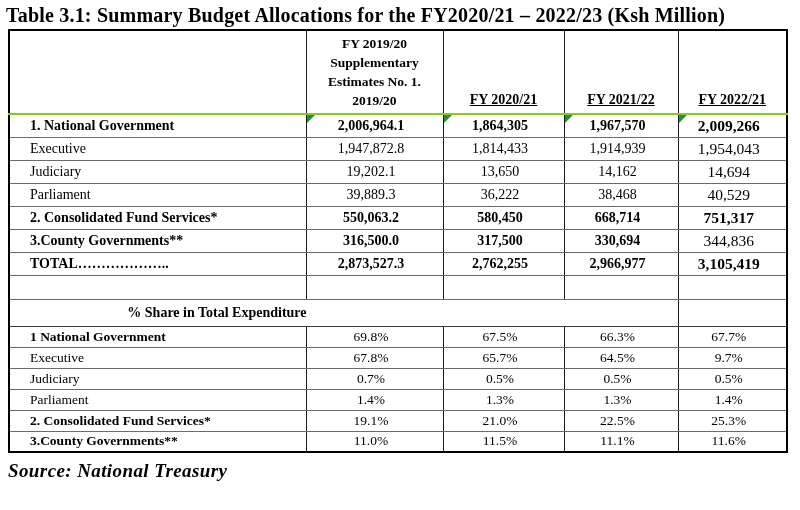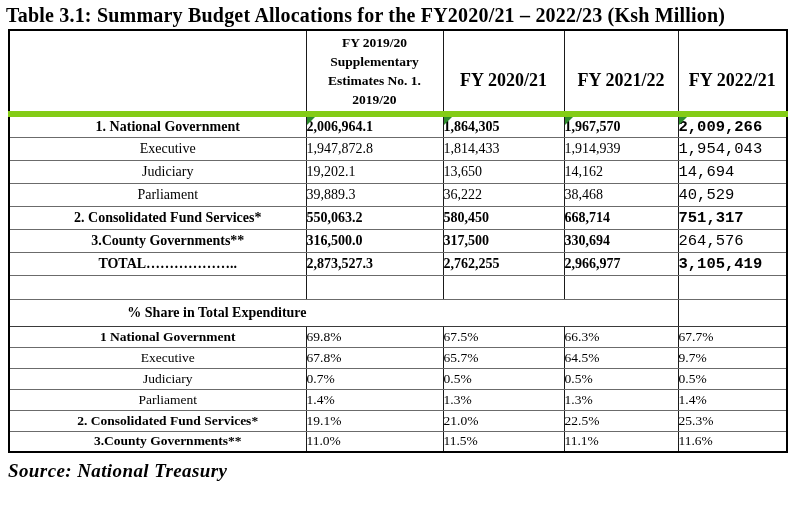--- a/index.html
+++ b/index.html
@@ -41,43 +41,44 @@
     border-bottom: 1px solid #6b6b6b;
     font-size: 14px;
     vertical-align: middle;
     overflow: hidden;
     white-space: nowrap;
   }
   tr.header-row th {
     height: 84px;
     font-weight: bold;
     text-align: center;
-    border-bottom: 6px solid #84cc16;
+    border-bottom: 2px solid #84cc16;
     border-top: 2px solid #000;
   }
   th.multi {
     white-space: pre-line;
     vertical-align: middle;
     line-height: 19px;
     font-size: 13.5px;
   }
   th.bottom {
     vertical-align: bottom;
-    padding-bottom: 20px;
-    font-size: 18px;
+    padding-bottom: 5px;
+    font-size: 14px;
+    text-decoration: underline;
   }
 
   tr.r1 td { height: 23px; }
-  td.label { text-align: center; padding-left: 20px; }
-  td.num { text-align: left; padding-right: 7px; position: relative; }
+  td.label { text-align: left; padding-left: 20px; }
+  td.num { text-align: center; padding-right: 7px; position: relative; }
   .bold { font-weight: bold; }
   .ind-a { padding-left: 40px; margin-left: 28px; }
   .ind-b { padding-left: 25px; }
   .ind-c { padding-left: 31px; }
-  td.lg { font-size: 15.5px; font-family: Liberation Mono, monospace; }
+  td.lg { font-size: 15.5px; }
 
   tr.empty-row td { height: 24px; }
 
   tr.share-row td {
     height: 27px;
     font-weight: bold;
     font-size: 14px;
     border-top: 1px solid #3a3a3a;
     border-bottom: 1px solid #3a3a3a;
   }
@@ -164,21 +165,21 @@
       <td class="num bold">550,063.2</td>
       <td class="num bold">580,450</td>
       <td class="num bold">668,714</td>
       <td class="num bold lg">751,317</td>
     </tr>
     <tr class="r1">
       <td class="label bold">3.County Governments**</td>
       <td class="num bold">316,500.0</td>
       <td class="num bold">317,500</td>
       <td class="num bold">330,694</td>
-      <td class="num lg">264,576</td>
+      <td class="num lg">344,836</td>
     </tr>
     <tr class="r1">
       <td class="label bold ind-c">TOTAL………………..</td>
       <td class="num bold">2,873,527.3</td>
       <td class="num bold">2,762,255</td>
       <td class="num bold">2,966,977</td>
       <td class="num bold lg">3,105,419</td>
     </tr>
 
     <tr class="empty-row">

